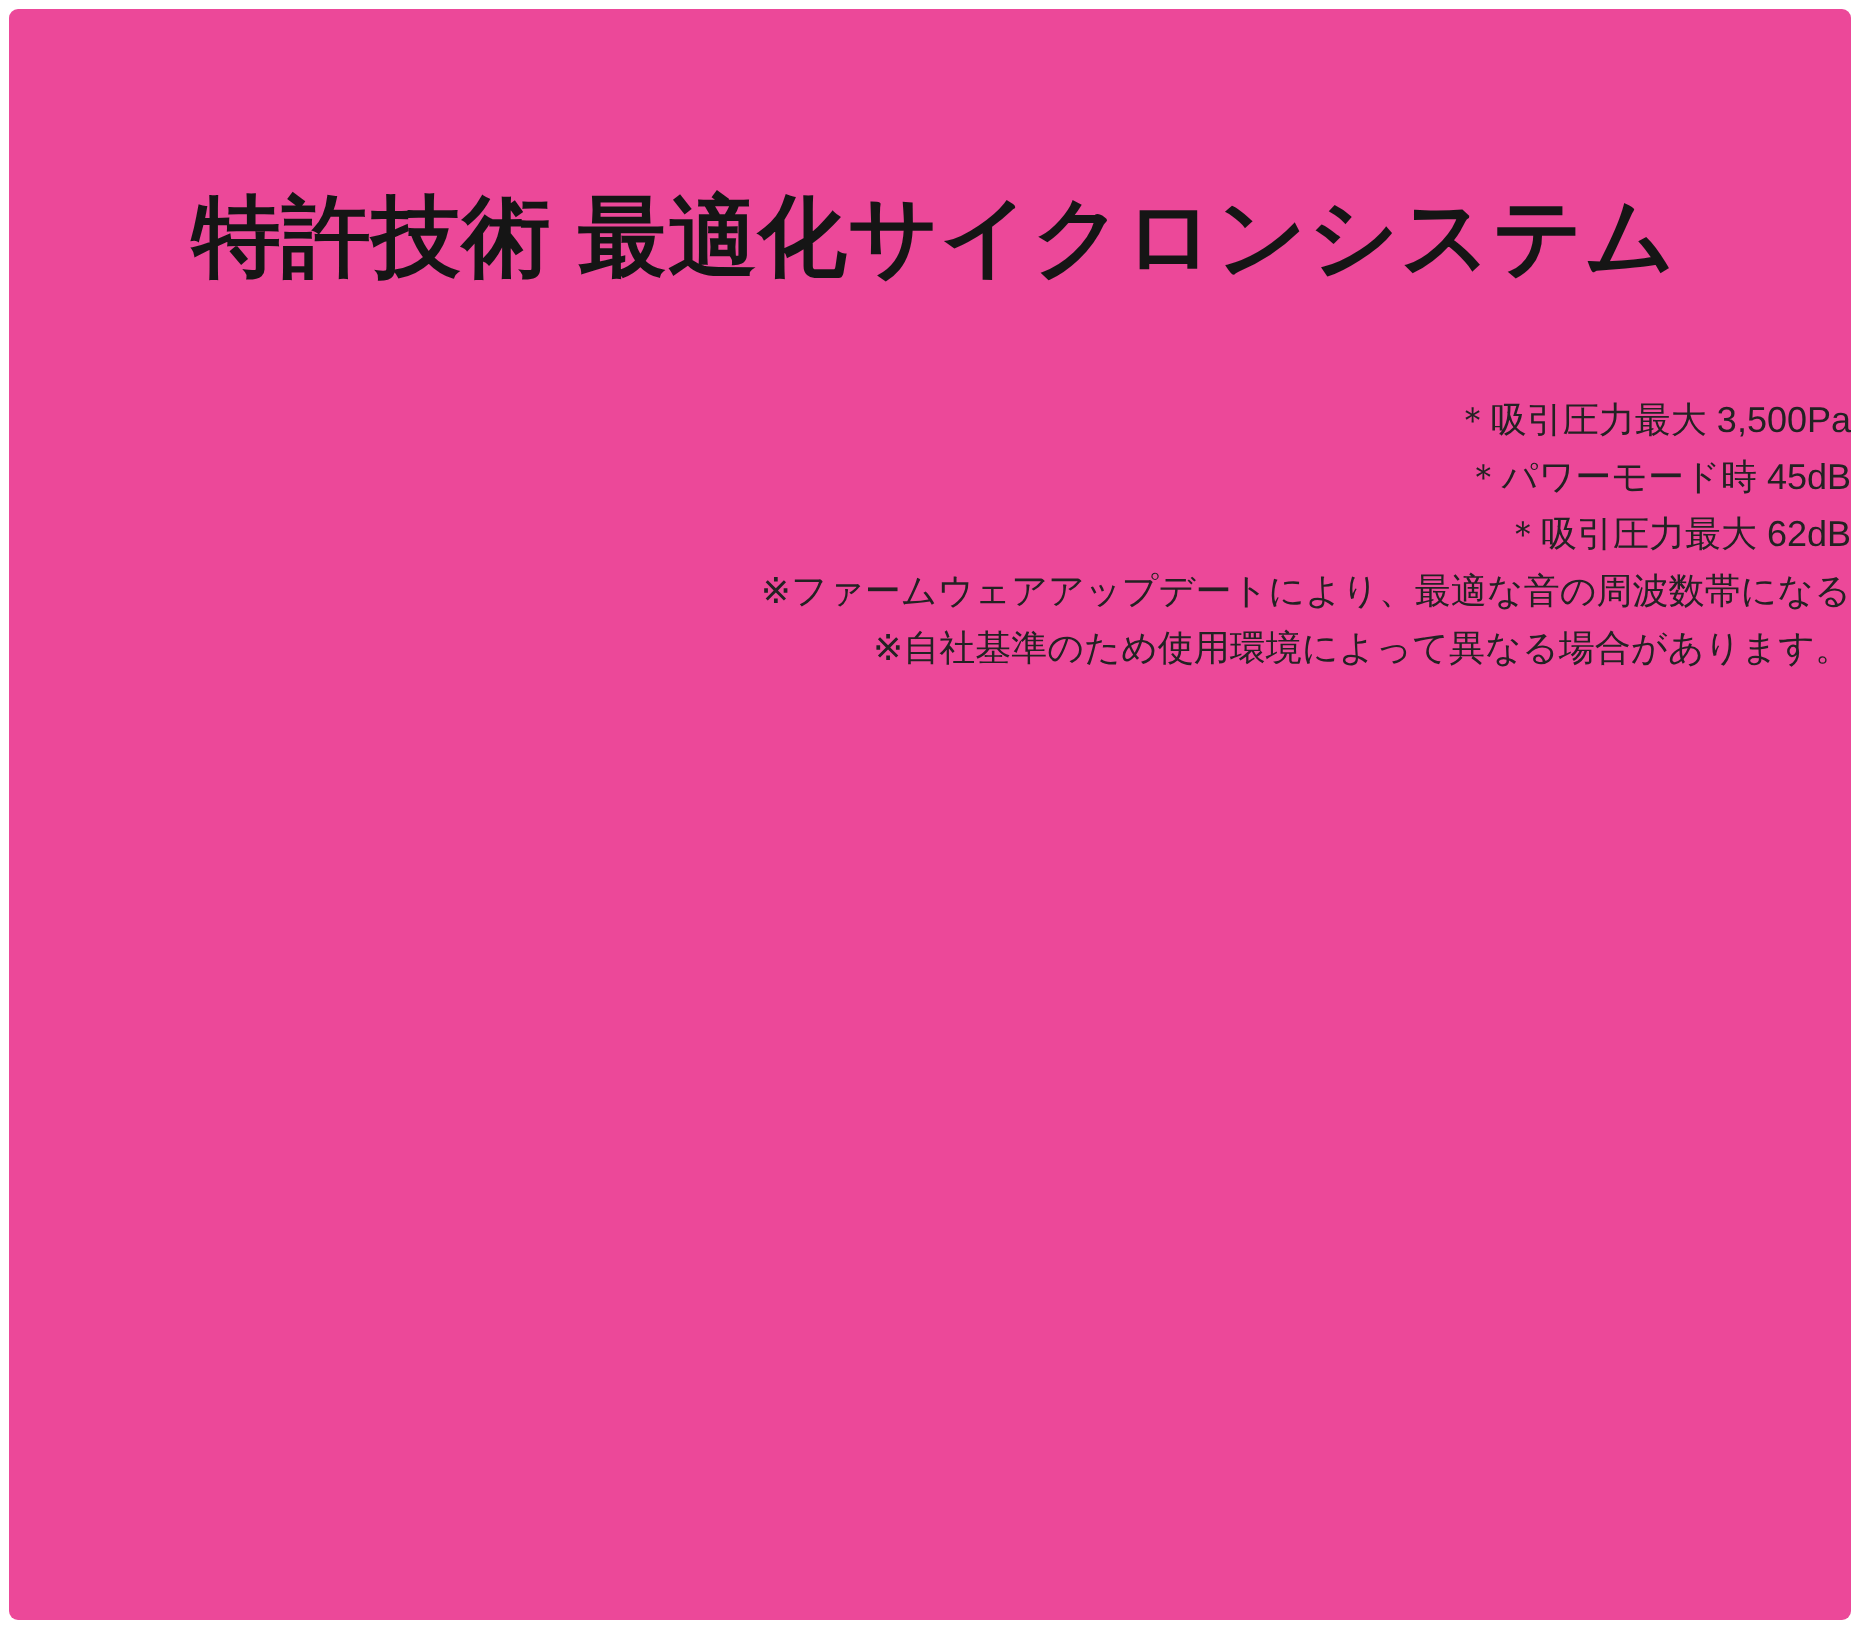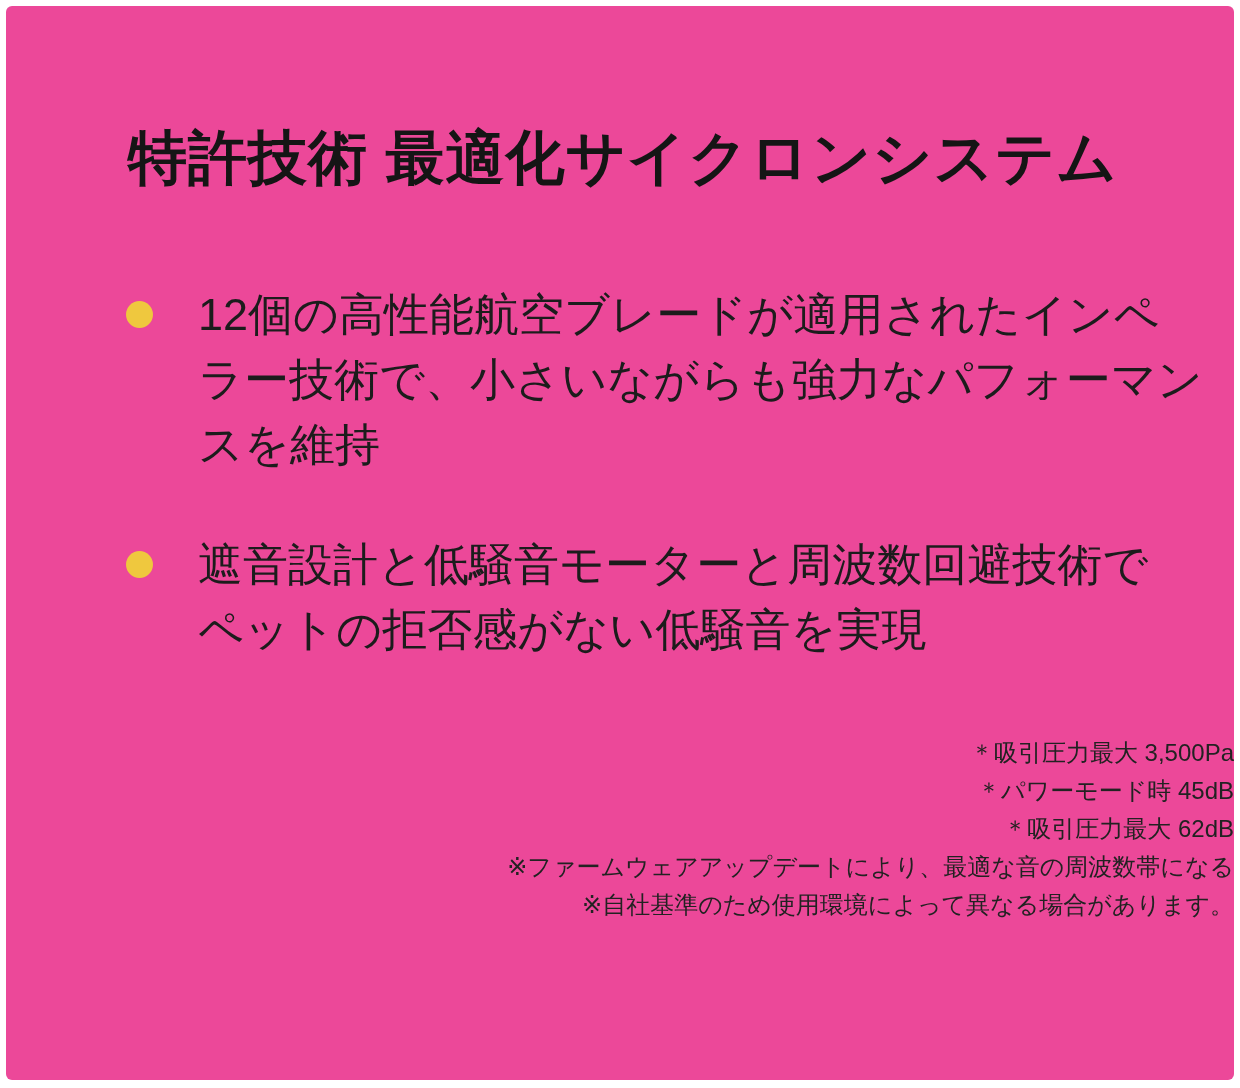--- a/index.html
+++ b/index.html
@@ -77,36 +77,20 @@
     padding-left: 44px;
   }
 </style>
 </head>
 <body>
 
 <div class="panel">
 
   <h1 class="title">特許技術 最適化サイクロンシステム</h1>
 
-  <div class="bullets">
-
-    <div class="bullet">
-      <span class="dot"></span>
-      <p class="bullet-text">12個の高性能航空ブレードが適用されたインペ
-ラー技術で、小さいながらも強力なパフォーマン
-スを維持</p>
-    </div>
-
-    <div class="bullet">
-      <span class="dot"></span>
-      <p class="bullet-text">遮音設計と低騒音モーターと周波数回避技術で
-ペットの拒否感がない低騒音を実現</p>
-    </div>
-
-  </div>
 
   <div class="footnotes">
     <p class="footnote-line">＊吸引圧力最大 3,500Pa</p>
     <p class="footnote-line">＊パワーモード時 45dB</p>
     <p class="footnote-line">＊吸引圧力最大 62dB</p>
     <p class="footnote-line">※ファームウェアアップデートにより、最適な音の周波数帯になる</p>
     <p class="footnote-line">※自社基準のため使用環境によって異なる場合があります。</p>
   </div>
 
 </div>

